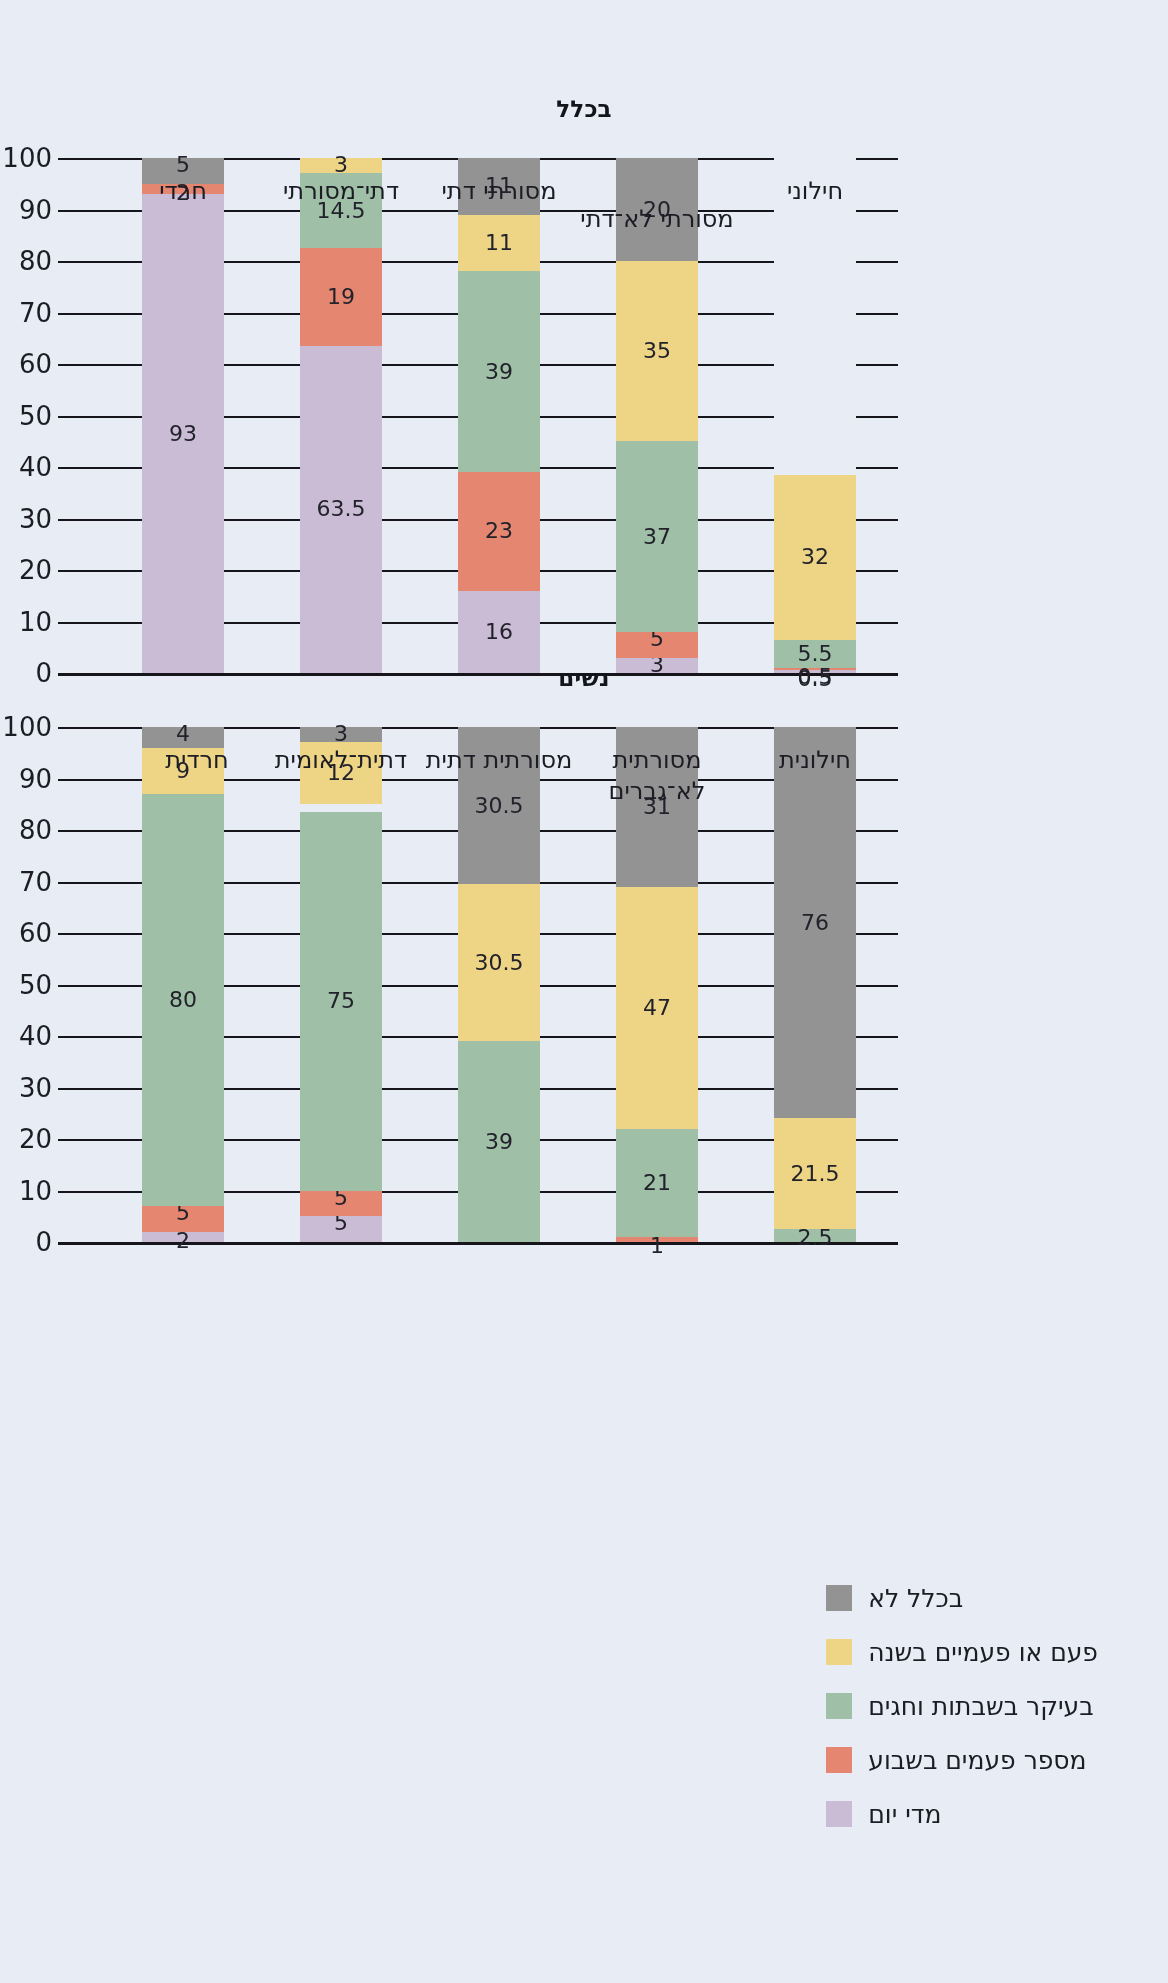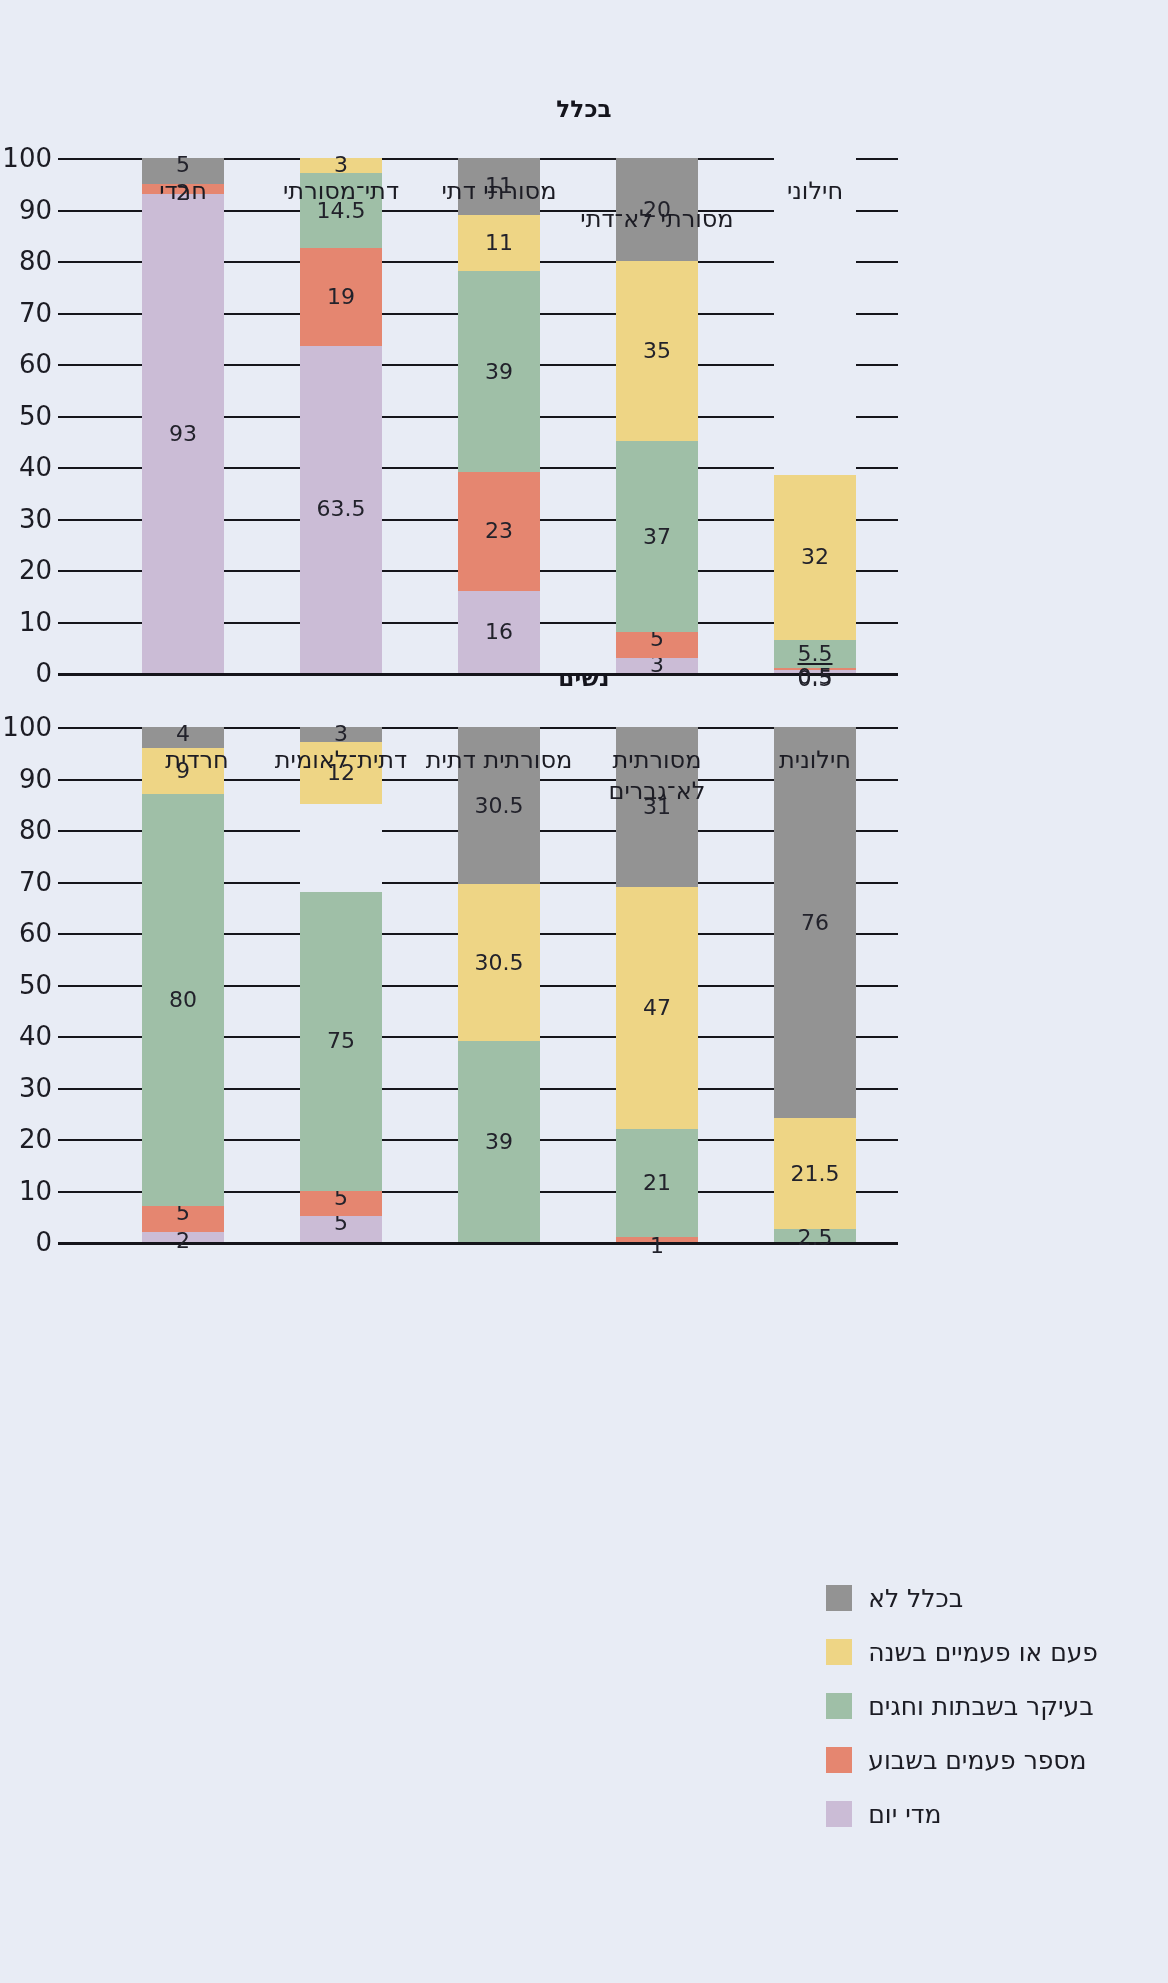--- a/index.html
+++ b/index.html
@@ -327,21 +327,21 @@
             <span class="seg-label">20</span>
           </div>
         </div>
         <div class="bar-col" style="left: 669.92px; width: 82.16px;">
           <div class="seg" style="background: rgb(203, 188, 214); height: 2.575px; bottom: 0px;">
             <span class="seg-label" style="position: absolute; left: 50%; transform: translateX(-50%); top: -2px;">0.5</span>
           </div>
           <div class="seg" style="background: rgb(229, 134, 112); height: 2.575px; bottom: 2.575px;">
             <span class="seg-label" style="position: absolute; left: 50%; transform: translateX(-50%); top: -2px;">0.5</span>
           </div>
-          <div class="seg" style="background: rgb(159, 191, 167); height: 28.325px; bottom: 5.15px; text-decoration: underline;">
+          <div class="seg" style="background: rgb(159, 191, 167); height: 28.325px; bottom: 5.15px;">
             <span class="seg-label">5.5</span>
           </div>
           <div class="seg" style="background: rgb(238, 213, 133); height: 164.8px; bottom: 33.475px;">
             <span class="seg-label">32</span>
           </div>
         </div>
       </div>
       <div class="x-labels" style="top: 18px;">
         <div class="x-label" style="left: 0px; width: 158px;">חרדי</div>
         <div class="x-label" style="left: 158px; width: 158px;">דתי־מסורתי</div>
@@ -497,21 +497,21 @@
             <span class="seg-label" style="position: absolute; left: 50%; transform: translateX(-50%); top: -4px;">4</span>
           </div>
         </div>
         <div class="bar-col" style="left: 195.92px; width: 82.16px;">
           <div class="seg" style="background: rgb(203, 188, 214); height: 25.75px; bottom: 0px;">
             <span class="seg-label" style="position: absolute; left: 50%; transform: translateX(-50%); top: -4px;">5</span>
           </div>
           <div class="seg" style="background: rgb(229, 134, 112); height: 25.75px; bottom: 25.75px;">
             <span class="seg-label" style="position: absolute; left: 50%; transform: translateX(-50%); top: -4px;">5</span>
           </div>
-          <div class="seg" style="background: rgb(159, 191, 167); height: 299px; bottom: 51.5px; text-align: center;">
+          <div class="seg" style="background: rgb(159, 191, 167); height: 379px; bottom: 51.5px; text-align: center;">
             <span class="seg-label">75</span>
           </div>
           <div class="seg" style="background: rgb(238, 213, 133); height: 61.8px; bottom: 437.75px;">
             <span class="seg-label">12</span>
           </div>
           <div class="seg" style="background: rgb(147, 147, 147); height: 15.45px; bottom: 499.55px;">
             <span class="seg-label" style="position: absolute; left: 50%; transform: translateX(-50%); top: -4px;">3</span>
           </div>
         </div>
         <div class="bar-col" style="left: 353.92px; width: 82.16px;">

